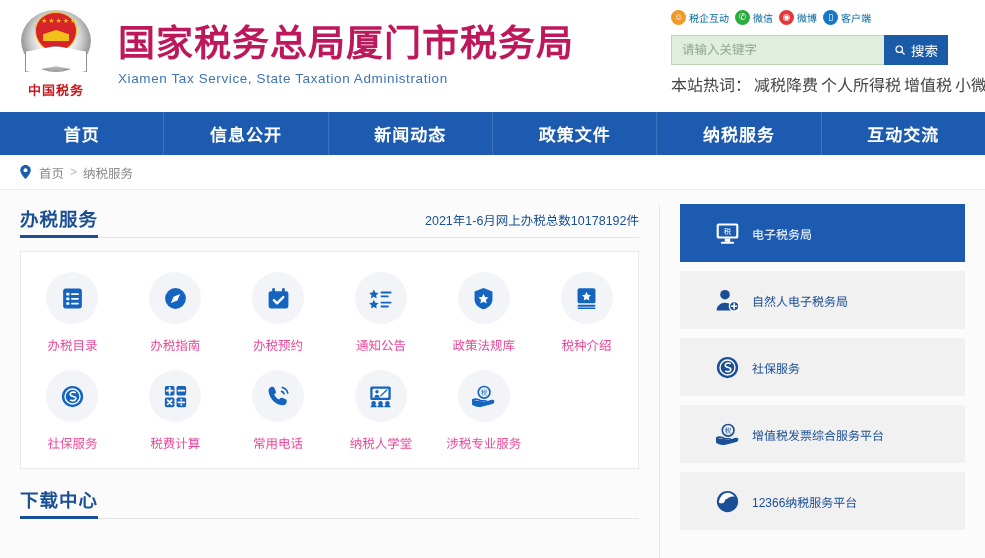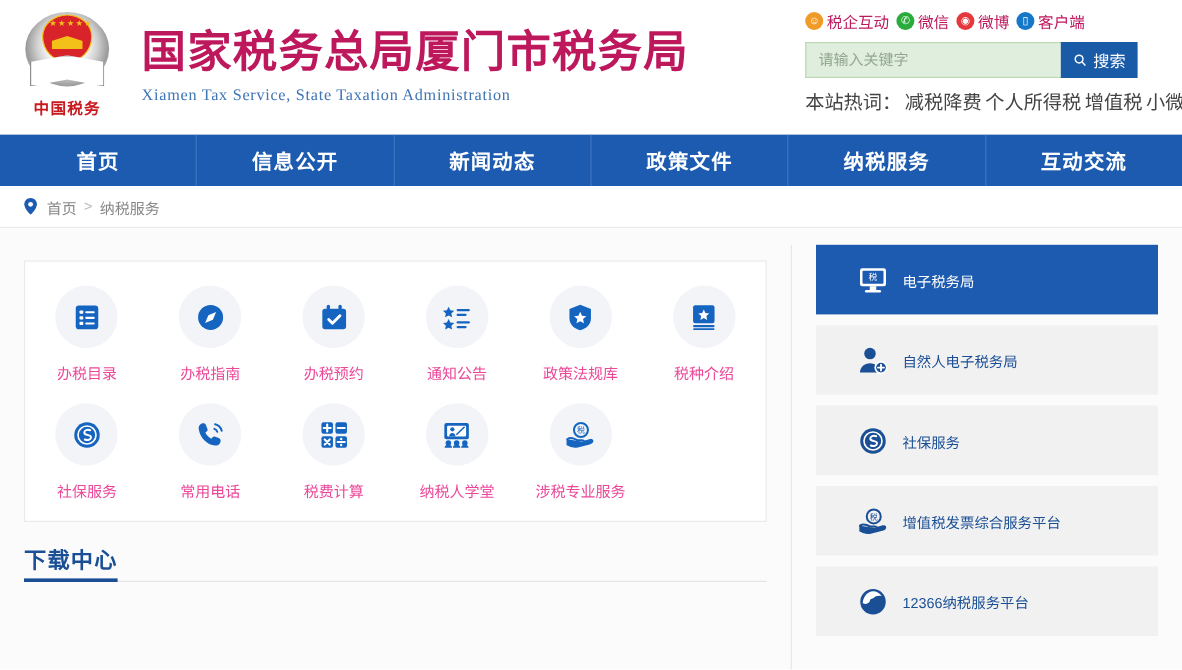--- a/index.html
+++ b/index.html
@@ -67,21 +67,21 @@
 
   .title-block { margin-left: 16px; margin-top: 24px; }
   .site-title-cn {
     font-size: 37px; font-weight: 700; color: #be185d;
     letter-spacing: 1px; line-height: 1.1;
     white-space: nowrap;
   }
   .site-title-en {
     margin-top: 6px;
     font-size: 13.5px; color: #3f74b5;
-    font-family: Liberation Serif, serif;
+    font-family: Liberation Sans, sans-serif;
     letter-spacing: 0.6px; white-space: nowrap;
   }
 
   .header-right {
     position: absolute; right: 0; top: 6px;
     width: 320px;
   }
   .social-row {
     display: flex; align-items: center; gap: 6px;
     justify-content: flex-start; height: 22px;
@@ -90,21 +90,21 @@
   .social-item { display: flex; align-items: center; gap: 3px; cursor: pointer; }
   .social-dot {
     width: 15px; height: 15px; border-radius: 50%;
     display: flex; align-items: center; justify-content: center;
     color: #fff; font-size: 9px; line-height: 1;
   }
   .sd-orange { background: #f09a27; }
   .sd-green  { background: #2bab3c; }
   .sd-red    { background: #e4393c; }
   .sd-blue   { background: #1677c9; }
-  .social-label { font-size: 13px; color: #be185d; white-space: nowrap; }
+  .social-label { font-size: 10px; color: #0369a1; white-space: nowrap; }
 
   .search-row {
     display: flex; margin-top: 7px; height: 30px; padding-left: 6px;
   }
   .search-input {
     width: 213px; height: 30px;
     background: #dfeedd;
     border: 1px solid #bcd6b6;
     border-right: none;
     padding: 0 10px;
@@ -308,20 +308,24 @@
   </svg>
   <span class="crumb-link">首页</span>
   <span class="crumb-sep">&gt;</span>
   <span class="crumb-cur">纳税服务</span>
 </div>
 
 <div class="page-body">
 
   <div class="col-main">
 
+    <div class="sec-head">
+      <div class="sec-title">办税服务</div>
+      <div class="sec-stat">2021年1-6月网上办税总数10178192件</div>
+    </div>
 
     <div class="grid-box">
       <div class="grid">
 
         <div class="tile">
           <span class="tile-circle">
             <svg viewBox="0 0 24 24" fill="#1565c0">
               <rect x="3" y="2.5" width="18" height="19" rx="2.5"></rect>
               <rect x="6" y="6.5" width="3" height="2.6" rx="0.6" fill="#fff"></rect>
               <rect x="10.6" y="7" width="7.6" height="1.7" rx="0.85" fill="#fff"></rect>
@@ -394,49 +398,49 @@
 
         <div class="tile">
           <span class="tile-circle">
             <svg viewBox="0 0 24 24">
               <circle cx="12" cy="12" r="10.2" fill="#1565c0"></circle>
               <circle cx="12" cy="12" r="7.2" fill="none" stroke="#fff" stroke-width="1.3"></circle>
               <path d="M14.6 8.2c-2.4-.9-4.6-.1-4.8 1.6-.2 1.6 1.6 2 3 2.3 1.4.3 2.6.7 2.4 2-.2 1.6-2.5 2.4-5 1.5" fill="none" stroke="#fff" stroke-width="1.5" stroke-linecap="round"></path>
             </svg>
           </span>
           <span class="tile-label">社保服务</span>
-        </div>
-
-        <div class="tile">
-          <span class="tile-circle">
-            <svg viewBox="0 0 24 24">
-              <path d="M6.2 2.6c1 0 1.7.5 2.1 1.6l1.1 2.7c.4 1 .2 1.7-.6 2.3l-1 .8c1 2.2 2.6 3.8 4.8 4.9l.8-1c.6-.8 1.3-1 2.3-.6l2.7 1.1c1.1.4 1.6 1.1 1.6 2.1 0 2.4-2 4.2-4.3 3.9C8.9 19.6 3.6 14.4 2.5 7.1 2.2 4.7 3.9 2.6 6.2 2.6z" fill="#1565c0"></path>
-              <path d="M15.6 3.4c2.6.6 4.6 2.6 5.3 5.2" fill="none" stroke="#1565c0" stroke-width="1.6" stroke-linecap="round"></path>
-              <path d="M15 7.1c1.1.4 1.9 1.2 2.3 2.3" fill="none" stroke="#1565c0" stroke-width="1.6" stroke-linecap="round"></path>
-            </svg>
-          </span>
-          <span class="tile-label">常用电话</span>
         </div>
 
         <div class="tile">
           <span class="tile-circle">
             <svg viewBox="0 0 24 24" fill="#1565c0">
               <rect x="1.8" y="1.8" width="9.2" height="9.2" rx="1.6"></rect>
               <rect x="13" y="1.8" width="9.2" height="9.2" rx="1.6"></rect>
               <rect x="1.8" y="13" width="9.2" height="9.2" rx="1.6"></rect>
               <rect x="13" y="13" width="9.2" height="9.2" rx="1.6"></rect>
               <path d="M6.4 3.6v5.6M3.6 6.4h5.6" stroke="#fff" stroke-width="1.7" stroke-linecap="round"></path>
               <path d="M14.8 6.4h5.6" stroke="#fff" stroke-width="1.7" stroke-linecap="round"></path>
               <path d="M4.4 15.6l4 4M8.4 15.6l-4 4" stroke="#fff" stroke-width="1.7" stroke-linecap="round"></path>
               <path d="M14.8 17.6h5.6" stroke="#fff" stroke-width="1.7" stroke-linecap="round"></path>
               <circle cx="17.6" cy="15.2" r="0.95" fill="#fff"></circle>
               <circle cx="17.6" cy="20" r="0.95" fill="#fff"></circle>
             </svg>
           </span>
           <span class="tile-label">税费计算</span>
+        </div>
+
+        <div class="tile">
+          <span class="tile-circle">
+            <svg viewBox="0 0 24 24">
+              <path d="M6.2 2.6c1 0 1.7.5 2.1 1.6l1.1 2.7c.4 1 .2 1.7-.6 2.3l-1 .8c1 2.2 2.6 3.8 4.8 4.9l.8-1c.6-.8 1.3-1 2.3-.6l2.7 1.1c1.1.4 1.6 1.1 1.6 2.1 0 2.4-2 4.2-4.3 3.9C8.9 19.6 3.6 14.4 2.5 7.1 2.2 4.7 3.9 2.6 6.2 2.6z" fill="#1565c0"></path>
+              <path d="M15.6 3.4c2.6.6 4.6 2.6 5.3 5.2" fill="none" stroke="#1565c0" stroke-width="1.6" stroke-linecap="round"></path>
+              <path d="M15 7.1c1.1.4 1.9 1.2 2.3 2.3" fill="none" stroke="#1565c0" stroke-width="1.6" stroke-linecap="round"></path>
+            </svg>
+          </span>
+          <span class="tile-label">常用电话</span>
         </div>
 
         <div class="tile">
           <span class="tile-circle">
             <svg viewBox="0 0 24 24" fill="#1565c0">
               <rect x="2.2" y="2.4" width="19.6" height="13" rx="1.6"></rect>
               <rect x="4.4" y="4.6" width="15.2" height="8.6" rx="0.8" fill="#fff"></rect>
               <circle cx="8.6" cy="7.4" r="1.7" fill="#1565c0"></circle>
               <path d="M6 13.2c0-1.7 1.2-2.9 2.6-2.9s2.6 1.2 2.6 2.9z" fill="#1565c0"></path>
               <path d="M12.2 11.4 18 5.8" stroke="#1565c0" stroke-width="1.3" stroke-linecap="round"></path>

